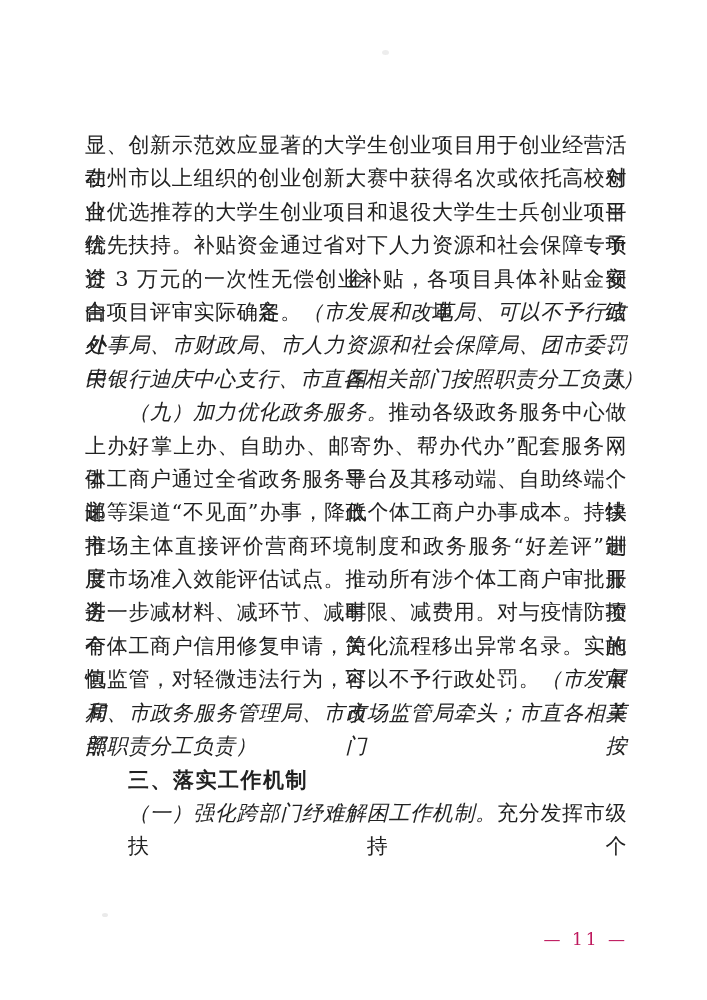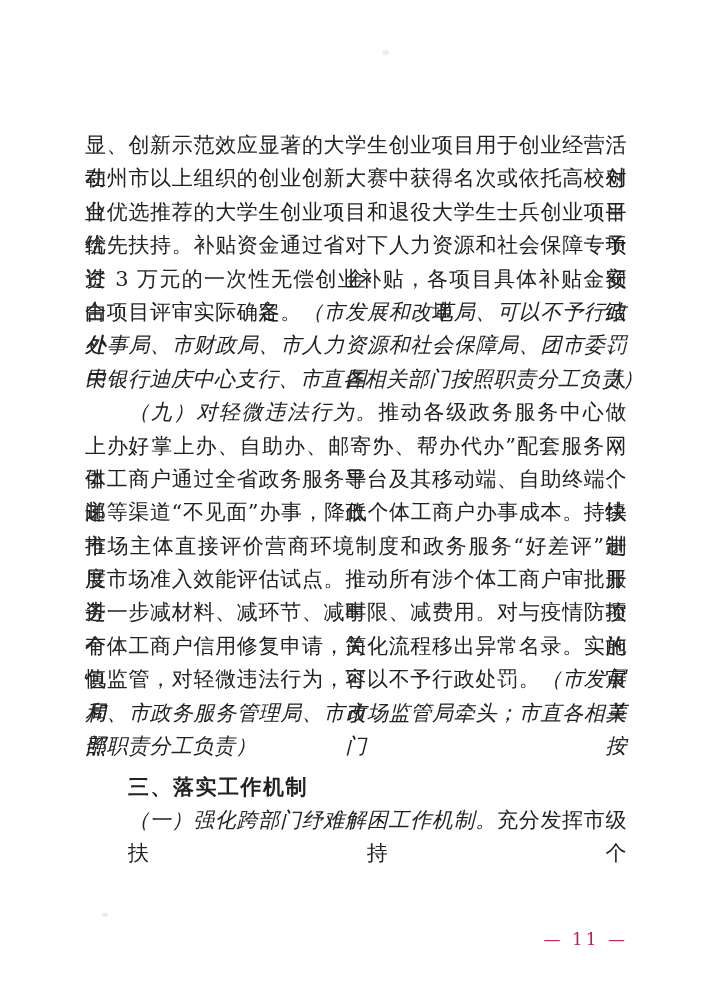--- a/index.html
+++ b/index.html
@@ -35,21 +35,20 @@
     text-align-last: justify;
     text-justify: inter-character;
   }
   .line.indent {
     padding-left: 43px;
   }
   .line.heading {
     font-family: "Liberation Sans", sans-serif;
     font-weight: bold;
     letter-spacing: 1.5px;
-    margin-top: 7px;
   }
   .seg-song { font-style: normal; }
   .seg-kai  { font-style: italic; }
   .seg-hei  { font-style: normal; font-weight: bold; }
   .page-number {
     position: absolute;
     top: 929px;
     right: 79px;
     font-size: 17px;
     color: #be185d;
@@ -82,21 +81,21 @@
   <div class="speck speck-top"></div>
   <div class="doc-body">
       <div class="line fill"><span class="seg-song">显、创新示范效应显著的大学生创业项目用于创业经营活动。对</span></div>
       <div class="line fill"><span class="seg-song">在州市以上组织的创业创新大赛中获得名次或依托高校创业平</span></div>
       <div class="line fill"><span class="seg-song">台优选推荐的大学生创业项目和退役大学生士兵创业项目给予</span></div>
       <div class="line fill"><span class="seg-song">优先扶持。补贴资金通过省对下人力资源和社会保障专项资金安</span></div>
       <div class="line fill"><span class="seg-song">过 3 万元的一次性无偿创业补贴，各项目具体补贴金额由各地结</span></div>
       <div class="line fill"><span class="seg-song">合项目评审实际确定。</span><span class="seg-kai">（市发展和改革局、可以不予行政处罚</span></div>
       <div class="line fill"><span class="seg-kai">外事局、市财政局、市人力资源和社会保障局、团市委、中国人</span></div>
       <div class="line"><span class="seg-kai">民银行迪庆中心支行、市直各相关部门按照职责分工负责）</span></div>
-      <div class="line indent fill"><span class="seg-kai">（九）对轻微违法行为。</span><span class="seg-song">推动各级政务服务中心做好“网</span></div>
+      <div class="line indent fill"><span class="seg-kai">（九）加力优化政务服务。</span><span class="seg-song">推动各级政务服务中心做好“网</span></div>
       <div class="line fill"><span class="seg-song">上办、掌上办、自助办、邮寄办、帮办代办”配套服务，引导个</span></div>
       <div class="line fill"><span class="seg-song">体工商户通过全省政务服务平台及其移动端、自助终端、邮政快</span></div>
       <div class="line fill"><span class="seg-song">递等渠道“不见面”办事，降低个体工商户办事成本。持续推进</span></div>
       <div class="line fill"><span class="seg-song">市场主体直接评价营商环境制度和政务服务“好差评”制度，开</span></div>
       <div class="line fill"><span class="seg-song">展市场准入效能评估试点。推动所有涉个体工商户审批服务事项</span></div>
       <div class="line fill"><span class="seg-song">进一步减材料、减环节、减时限、减费用。对与疫情防控有关的</span></div>
       <div class="line fill"><span class="seg-song">个体工商户信用修复申请，简化流程移出异常名录。实施包容审</span></div>
       <div class="line fill"><span class="seg-song">慎监管，对轻微违法行为，可以不予行政处罚。</span><span class="seg-kai">（市发展和改革</span></div>
       <div class="line fill"><span class="seg-kai">局、市政务服务管理局、市市场监管局牵头；市直各相关部门按</span></div>
       <div class="line"><span class="seg-kai">照职责分工负责）</span></div>

